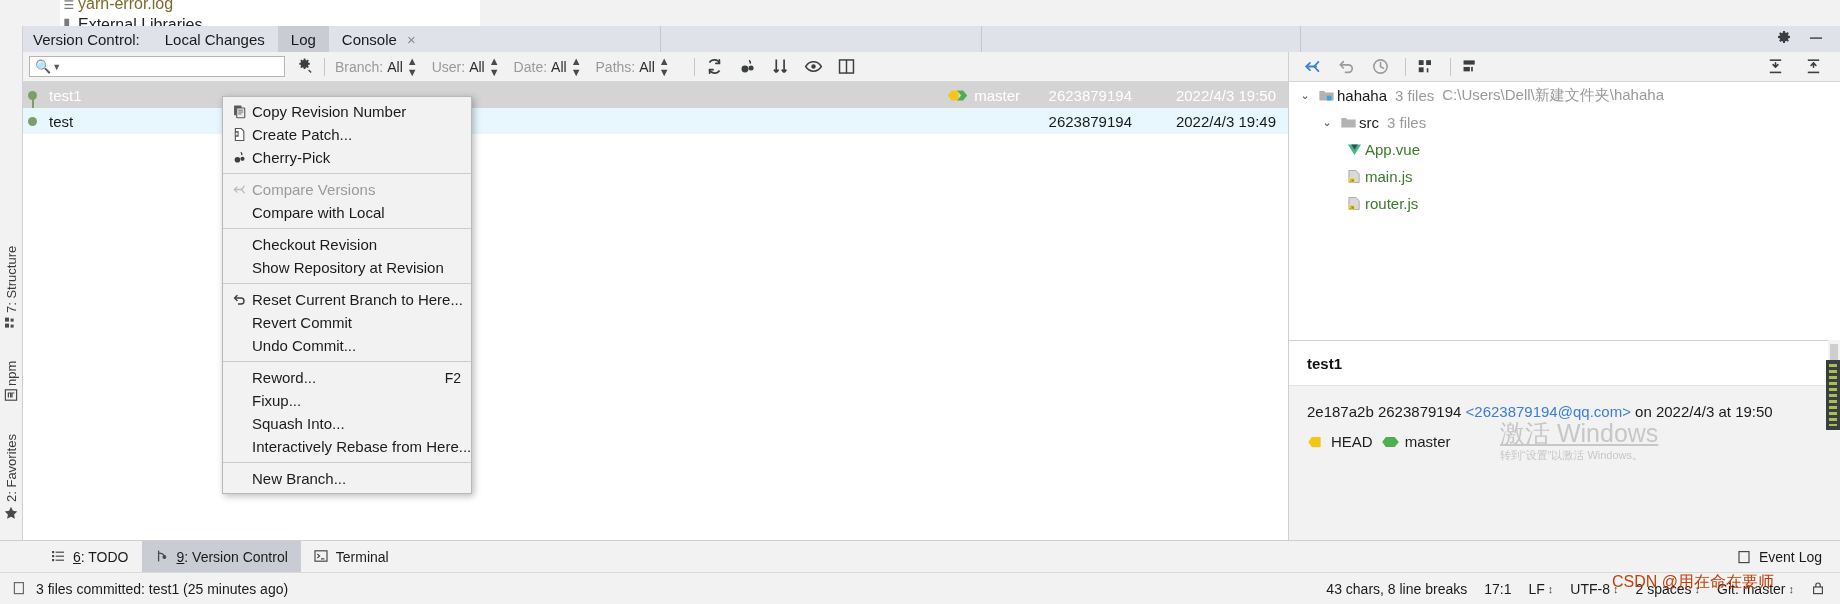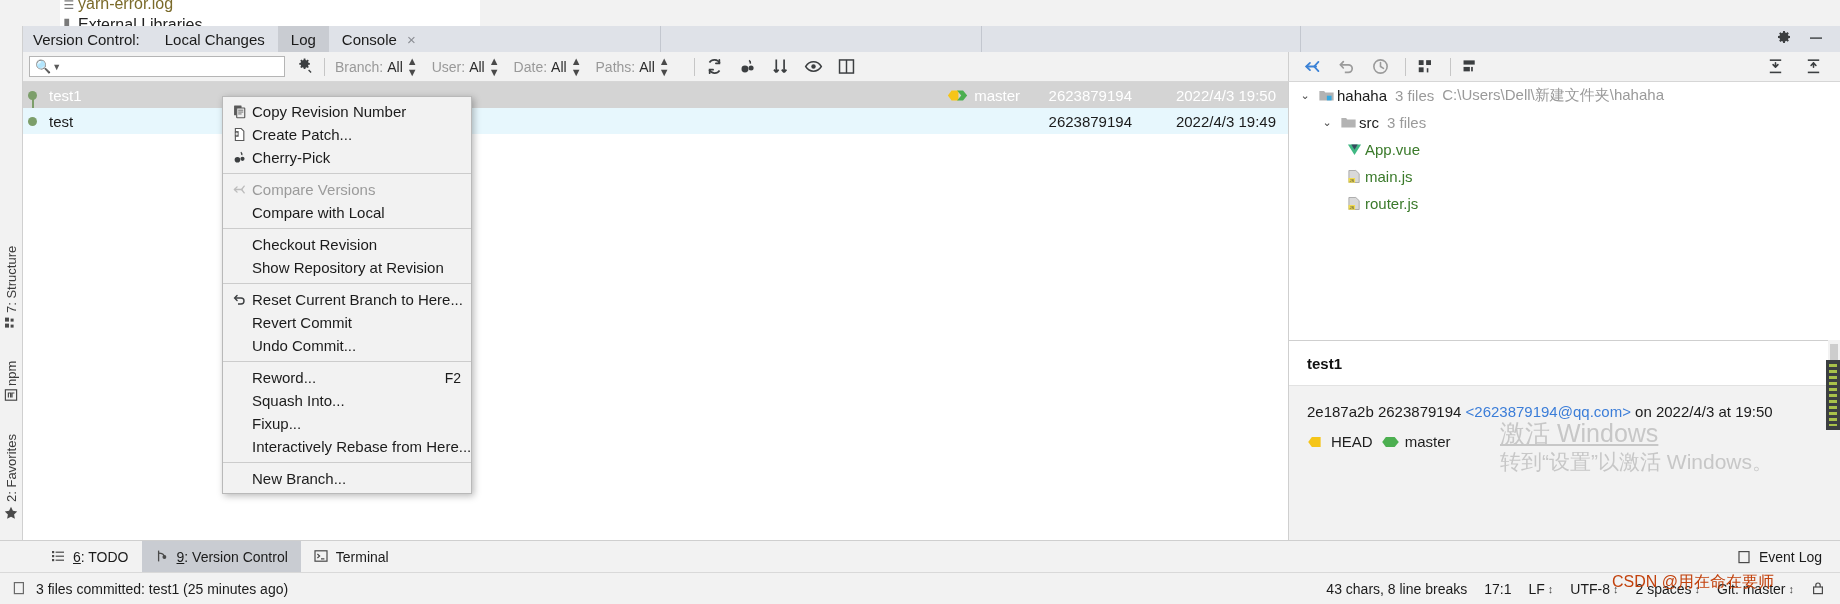--- a/index.html
+++ b/index.html
@@ -148,21 +148,21 @@
   .detail-body a { color:#3b7dd8; text-decoration:none; }
   .detail-refs { padding:10px 18px 0 18px; display:flex; align-items:center; gap:8px; font-size:15px; }
   .detail-refs .lbl { display:flex; align-items:center; gap:5px; }
 
   
   .watermark {
     position:absolute; left:1500px; top:418px; color:#c7c7c7;
     pointer-events:none; z-index:30; text-align:left;
   }
   .watermark .w1 { font-size:25px; line-height:1.2;text-decoration:underline; }
-  .watermark .w2 { font-size:21px; }
+  .watermark .w2 { font-size:11px; }
   .csdn-wm {
     position:absolute; left:1606px; top:572px; z-index:35;
     color:#c2410c; font-size:16px; white-space:nowrap; pointer-events:none;margin-left:6px;
   }
 
   
   .vscroll-outer {
     position:absolute; right:0; top:340px; bottom:64px; width:12px; background:#f2f2f2;
   }
   .vscroll-thumb { position:absolute; left:2px; top:4px; width:8px; height:76px; background:#cdcdcd; }
@@ -517,25 +517,25 @@
 
     <div class="ctx-sep"></div>
 
     <div class="ctx-item">
       <span class="ctx-ico"></span>
       <span class="ctx-label">Reword...</span>
       <span class="ctx-shortcut">F2</span>
     </div>
     <div class="ctx-item">
       <span class="ctx-ico"></span>
+      <span class="ctx-label">Fixup...</span>
+    </div>
+    <div class="ctx-item">
+      <span class="ctx-ico"></span>
       <span class="ctx-label">Squash Into...</span>
-    </div>
-    <div class="ctx-item">
-      <span class="ctx-ico"></span>
-      <span class="ctx-label">Fixup...</span>
     </div>
     <div class="ctx-item">
       <span class="ctx-ico"></span>
       <span class="ctx-label">Interactively Rebase from Here...</span>
     </div>
 
     <div class="ctx-sep"></div>
 
     <div class="ctx-item">
       <span class="ctx-ico"></span>

